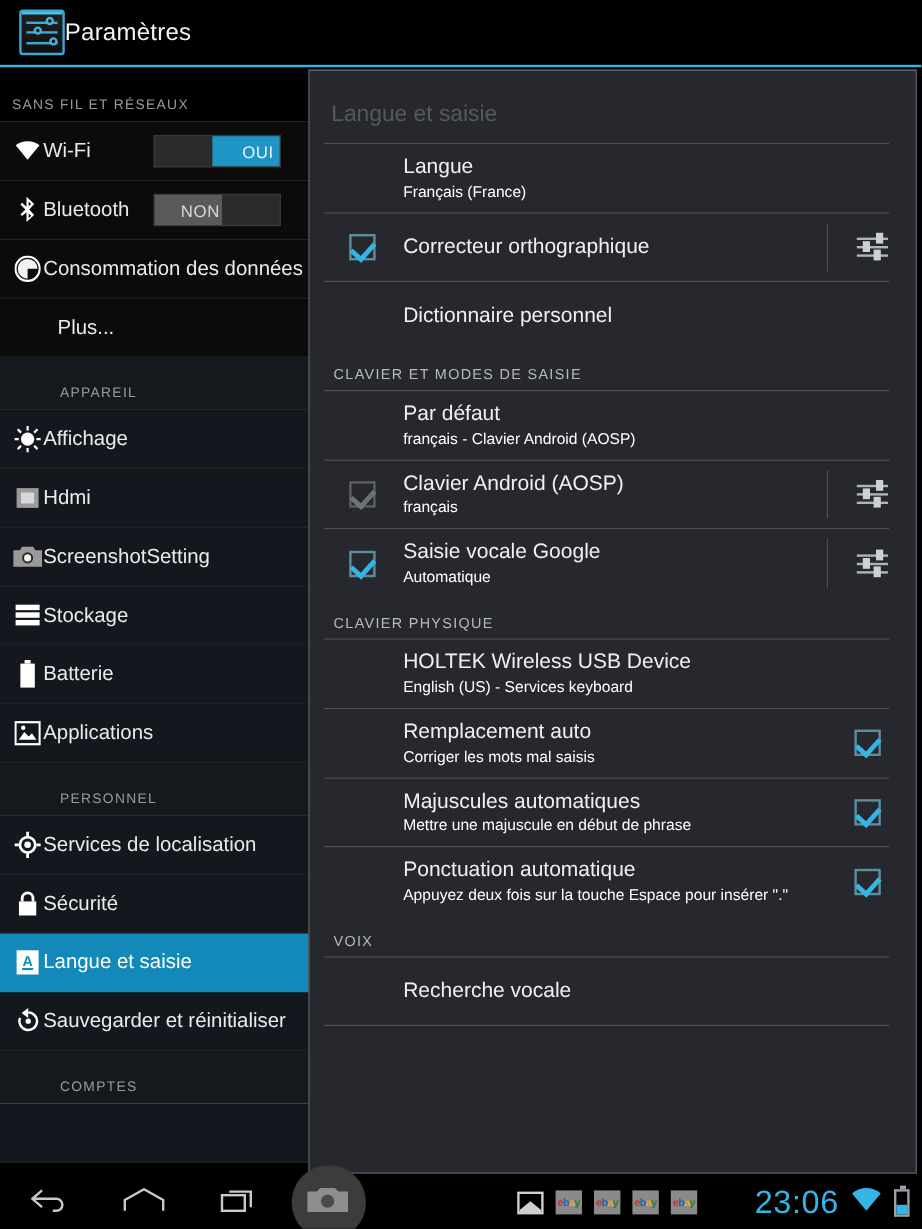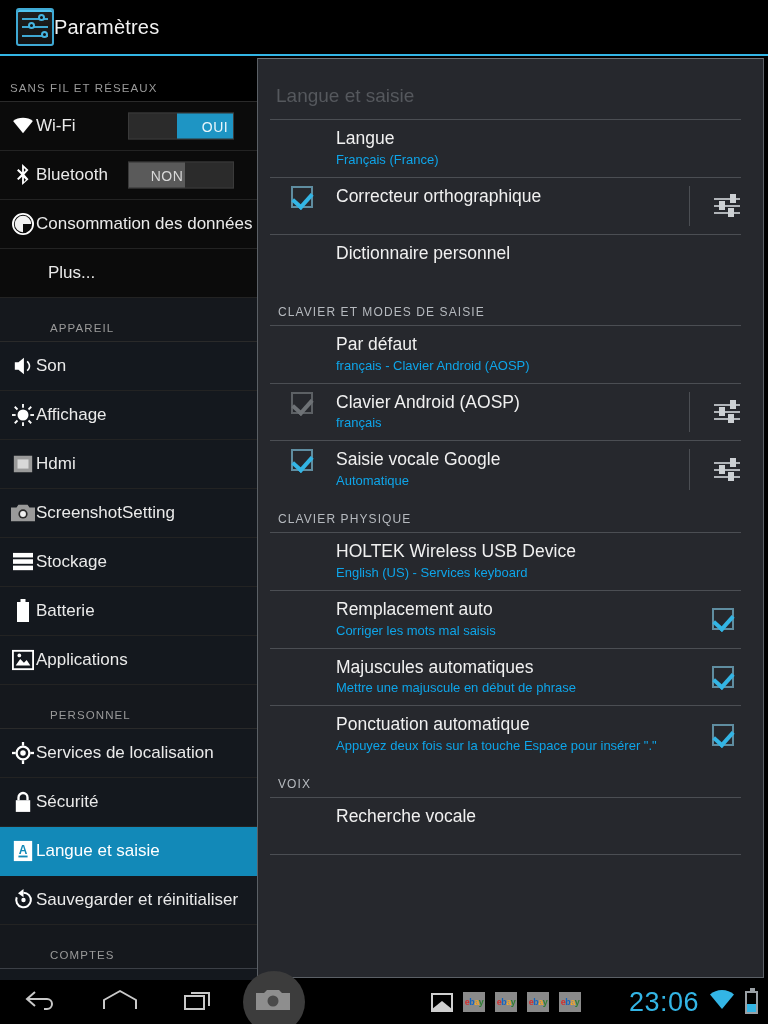--- a/index.html
+++ b/index.html
@@ -97,28 +97,28 @@
     color: #55585d; font-size: 19px; padding: 26px 0 12px 18px;
   }
   .rule { height: 1px; background: #4b4e53; margin: 0 22px 0 12px; }
 
   .p-sec {
     color: #b6babf; font-size: 12px; letter-spacing: 1.1px;
     padding: 14px 0 6px 20px; text-transform: uppercase;
   }
 
   .p-row {
-    display: flex; min-height: 56px; position: relative;
+    display: flex; align-items: center; min-height: 56px; position: relative;
     padding: 8px 0;
   }
   .p-chk-slot { width: 78px; flex: none; display: flex; justify-content: center; padding-left: 10px;}
   .p-row.indent .p-texts { margin-left: 78px; }
   .p-texts { flex: 1; min-width: 0; }
   .p-main { color: #f0f0f0; font-size: 17.5px; line-height: 1.25; }
-  .p-sub { color: #0ea5e9; font-size: 13px; line-height: 1.3; margin-top: 2px; }
+  .p-sub { color: #ffffff; font-size: 13px; line-height: 1.3; margin-top: 2px; }
 
   .chk {
     width: 22px; height: 22px; border: 2px solid #707579; background: transparent;
     position: relative; flex: none;
   }
   .chk.on { border-color: #5f8da0; }
   .chk.on::after {
     content: ""; position: absolute; left: 3px; top: 1px; width: 9px; height: 15px;
     border: solid #33b5e5; border-width: 0 4px 4px 0; transform: rotate(42deg);
   }
@@ -242,29 +242,20 @@
     </div>
 
     <div class="sb-item noicon">
       <span class="sb-label">Plus...</span>
     </div>
 
     <div class="sb-sec appareil">
       <div class="sec-head">APPAREIL</div>
     </div>
 
-    <div class="sb-item shade">
-      <span class="sb-ic">
-        <svg width="22" height="20" viewBox="0 0 24 22">
-            <path fill="#fff" d="M3 7v8h4l6 5V2L7 7H3z"></path>
-            <path fill="#fff" d="M16 6.5c1.4 1.2 2.2 2.8 2.2 4.5s-.8 3.3-2.2 4.5l1 1.4c1.9-1.5 3-3.6 3-5.9s-1.1-4.4-3-5.9l-1 1.4z"></path>
-          </svg>
-      </span>
-      <span class="sb-label">Son</span>
-    </div>
 
     <div class="sb-item shade">
       <span class="sb-ic">
         <svg width="22" height="22" viewBox="0 0 24 24">
             <circle cx="12" cy="12" r="6" fill="#fff"></circle>
             <g stroke="#fff" stroke-width="2">
               <line x1="12" y1="0" x2="12" y2="4"></line>
               <line x1="12" y1="20" x2="12" y2="24"></line>
               <line x1="0" y1="12" x2="4" y2="12"></line>
               <line x1="20" y1="12" x2="24" y2="12"></line>

